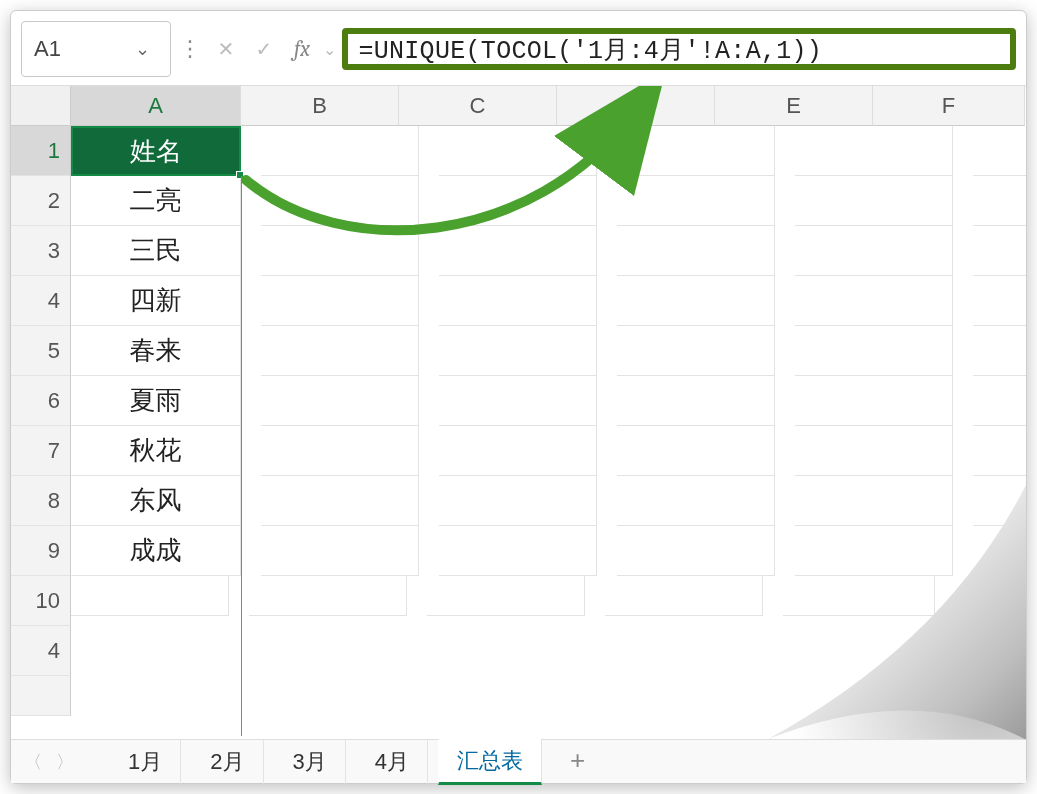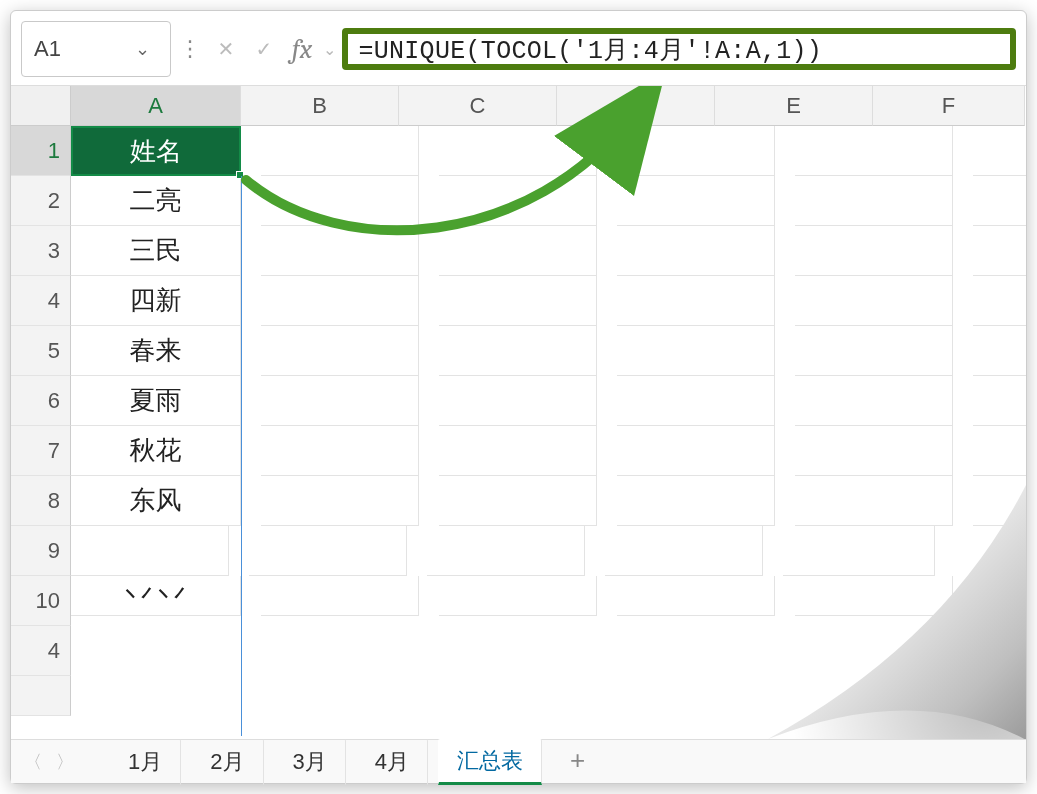--- a/index.html
+++ b/index.html
@@ -14,21 +14,21 @@
   .fbar { display:flex; align-items:center; padding:10px 10px 8px 10px; gap:6px; }
   .namebox {
     display:flex; align-items:center; justify-content:space-between;
     width:150px; height:56px; background:#fff; border:1px solid #c9c9c9;
     border-radius:4px; padding:0 20px 0 12px; font-size:22px; color:#444;
   }
   .namebox .chev { color:#666; font-size:18px; }
   .divider-dots { color:#888; font-size:22px; padding:0 2px; }
   .fx-ctrls { display:flex; align-items:center; gap:4px; }
   .fx-btn { width:34px; height:38px; display:flex; align-items:center; justify-content:center; color:#bcbcbc; font-size:20px; }
-  .fx-btn .fx { font-style:italic; font-family:"Cambria","Times New Roman",serif; font-size:28px; color:#888; }
+  .fx-btn .fx { font-style:italic; font-family:"Cambria","Times New Roman",serif; font-size:22px; color:#888; }
   .fx-btn.fxmain { color:#666; }
   .fx-chev { color:#bbb; font-size:16px; }
   .formula-input {
     flex:1; height:42px; background:#fff; border:6px solid #4d7c0f; border-radius:4px;
     font-size:25px; color:#222; padding:4px 10px; font-family:Consolas,"Courier New",monospace;
     display:flex; align-items:center;
     letter-spacing:0.3px;
   }
   
   .sheet { flex:1; position:relative; overflow:hidden; border-top:1px solid #ddd; }
@@ -214,28 +214,28 @@
       </div>
       <div class="row">
         <div class="cell col-w-A colA">东风</div>
         <div class="cell col-w-B"></div>
         <div class="cell col-w-C"></div>
         <div class="cell col-w-D"></div>
         <div class="cell col-w-E"></div>
         <div class="cell col-w-F"></div>
       </div>
       <div class="row">
+        <div class="cell col-w-A colA">成成</div>
         <div class="cell col-w-B"></div>
         <div class="cell col-w-C"></div>
         <div class="cell col-w-D"></div>
         <div class="cell col-w-E"></div>
         <div class="cell col-w-F"></div>
       </div>
       <div class="row row-trunc">
-        <div class="cell col-w-A colA" style="overflow:hidden;align-items:flex-start;padding-top:2px;">丷 丷</div>
         <div class="cell col-w-B"></div>
         <div class="cell col-w-C"></div>
         <div class="cell col-w-D"></div>
         <div class="cell col-w-E"></div>
         <div class="cell col-w-F"></div>
       </div>
 
       <div class="sel-outline">
         <div class="sel-handle"></div>
       </div>

